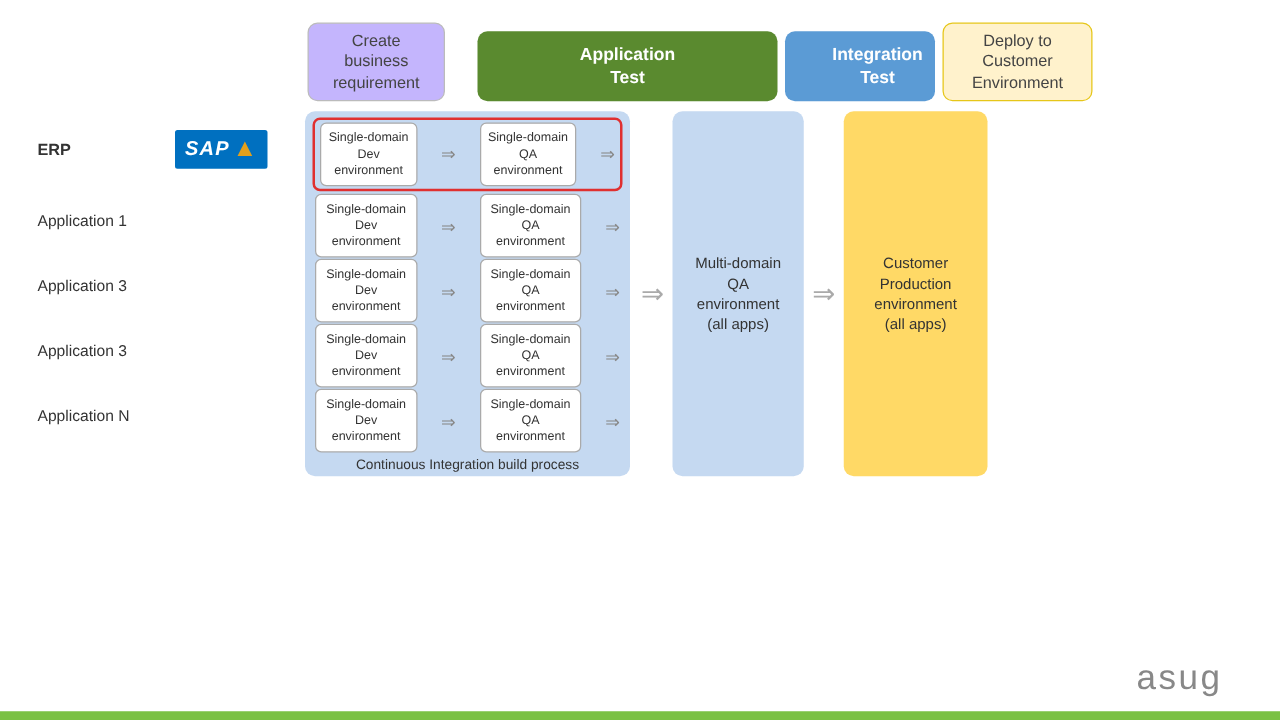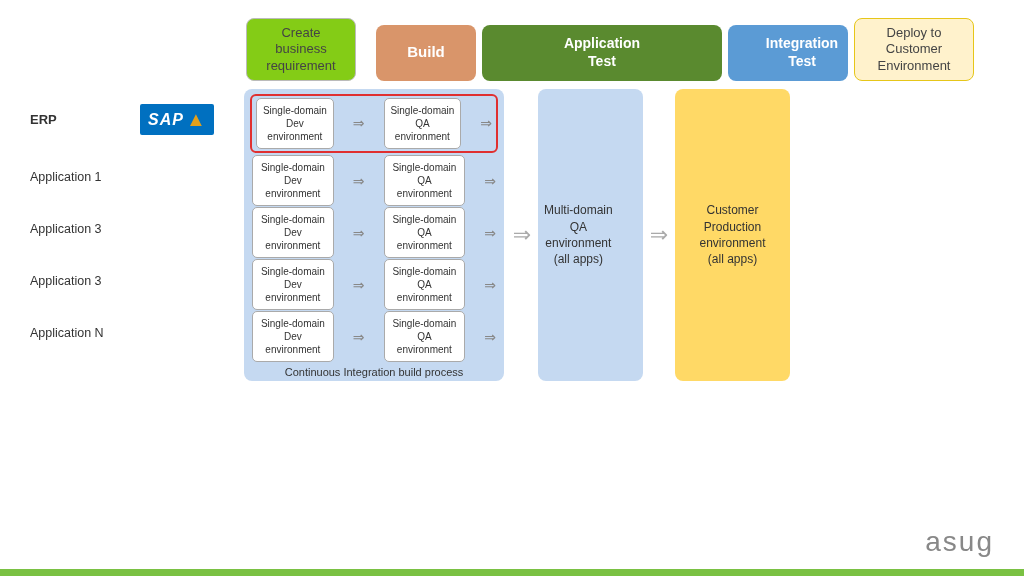--- a/index.html
+++ b/index.html
@@ -46,21 +46,21 @@
       align-items: center;
       justify-content: center;
       text-align: center;
       border-radius: 8px;
       font-size: 13px;
       font-weight: 500;
       padding: 6px 8px;
       line-height: 1.25;
     }
     .phase-create {
-      background: #84cc16;
+      background: #c4b5fd;
       border: 1.5px solid #bbb;
       color: #444;
       width: 110px;
       min-height: 56px;
       margin-right: 12px;
     }
     .phase-build {
       background: #d9956a;
       color: #fff;
       width: 100px;
@@ -148,20 +148,21 @@
       line-height: 1.3;
       color: #333;
     }
     
     .multi-qa-box {
       background: #c5d9f1;
       border-radius: 8px;
       width: 105px;
       display: flex;
       align-items: center;
+      justify-content: center;
       text-align: center;
       font-size: 12px;
       color: #333;
       line-height: 1.35;
       padding: 8px 6px;
       flex-shrink: 0;
       margin: 0 4px;
     }
     
     .cust-prod-box {
@@ -194,21 +195,21 @@
       white-space: nowrap;
     }
     .sap-logo .sap-text {
       font-style: italic;
       letter-spacing: 1px;
     }
     
     .asug-logo {
       position: absolute;
       bottom: 18px;
-      right: 30px;
+      right: 46px;
       font-size: 28px;
       font-weight: 300;
       color: #888;
       letter-spacing: 2px;
       font-family: 'Arial Narrow', Arial, sans-serif;
     }
     
     .build-col {
       width: 100px;
       display: flex;
@@ -241,21 +242,20 @@
 
 <div class="slide">
 
 
   <div class="phase-header-row">
     <div class="phase-spacer" style="width:108px;flex-shrink:0;"></div>
     <div class="phase-box phase-create" style="white-space:pre-line;">Create
 business
 requirement</div>
     <div style="width:8px;"></div>
-    <div class="phase-box phase-build">Build</div>
     <div style="width:6px;"></div>
 
     <div style="display:flex;flex-direction:column;align-items:center;">
       <div class="phase-box phase-apptest" style="white-space:pre-line;width:240px;">Application
 Test</div>
     </div>
     <div style="width:6px;"></div>
     <div class="phase-box phase-inttest" style="white-space:pre-line;width:120px;padding-left:36px;">Integration
 Test</div>
     <div style="width:6px;"></div>

